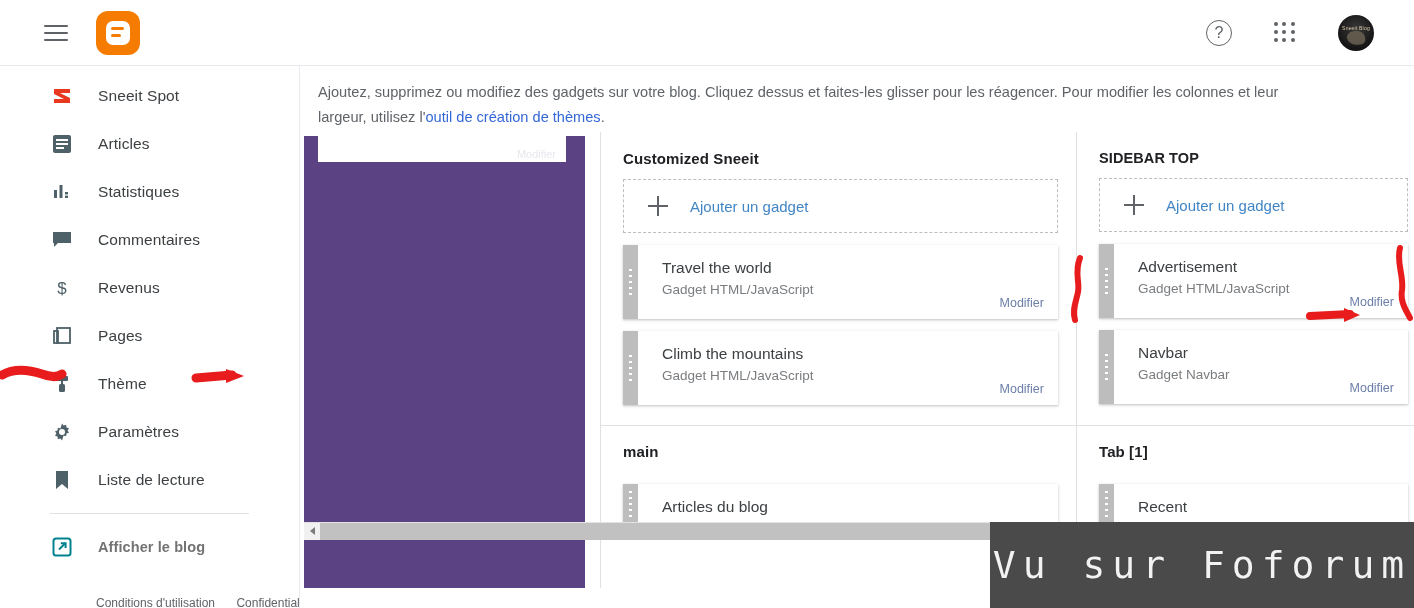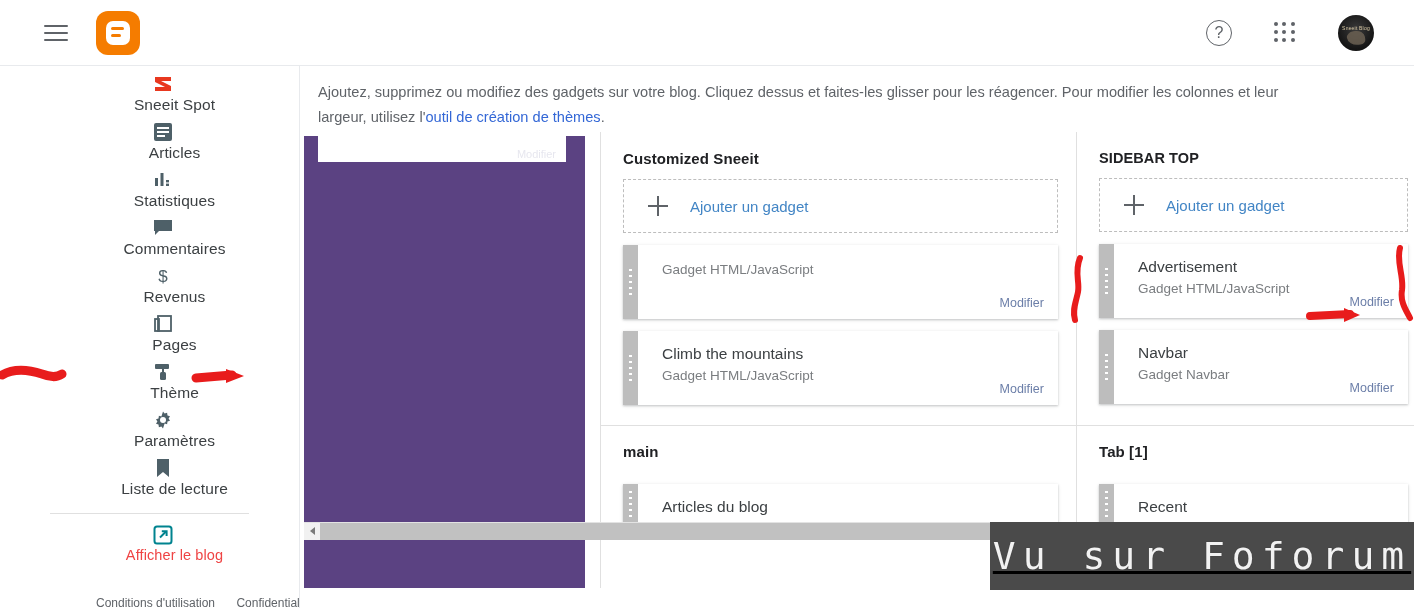--- a/index.html
+++ b/index.html
@@ -81,32 +81,32 @@
   }
 
   
   .leftnav {
     position: absolute; left:0; top: 66px; width: 300px; height: 542px;
     background:#fff; border-right: 1px solid #e8eaed;
     padding-top: 6px;
   }
   .nav-item {
     height: 48px; display:flex; align-items:center;
-    padding-left: 50px; cursor:pointer; position: relative; flex-direction: column;
+    padding-left: 50px; cursor:pointer; position: relative;
   }
   .nav-item .nicon {
     width: 24px; height:24px; margin-right: 24px;
     display:flex; align-items:center; justify-content:center;
     flex: 0 0 24px;
   }
   .nav-item .nlabel {
     font-size: 15.5px; color: #3c4043; letter-spacing: .1px; white-space: nowrap;
   }
   .nav-item.active .nlabel { color:#e8710a; }
-  .nav-item.blogview .nlabel { color:#ef4444; font-weight:400; font-size:14.5px; }
+  .nav-item.blogview .nlabel { color:#737373; font-weight:700; font-size:14.5px; }
 
   .nav-divider { height:1px; background:#e0e0e0; margin: 9px 50px 9px 50px; }
 
   .nav-footer {
     position:absolute; left:0; bottom: -2px; width:300px;
     font-size: 12px; color:#5f6368; padding-left: 96px;
     white-space: nowrap;
   }
   .nav-footer span { margin-right: 18px; }
 
@@ -226,25 +226,24 @@
   .hscroll .thumb {
     position:absolute; left:0; top:0; height: 17px; width: 88%;
     background:#c1c1c1; border-radius: 0;
   }
 
   
   .redmark { position:absolute; pointer-events:none; }
 
   
   .watermark {
-    position:absolute; left: 990px; top: 522px; width: 424px; height: 68px;
+    position:absolute; left: 990px; top: 522px; width: 424px; height: 86px;
     background: #4a4a4a;
     display:flex; align-items:center; justify-content:center;
     overflow:hidden;
-    text-decoration:underline;
   }
   .watermark .wm-text {
     font-family: "DejaVu Sans Mono", monospace;
     font-size: 38px; color: #f2f2f2; letter-spacing: 7px;
     white-space: nowrap;
     text-shadow: 0 0 1px rgba(0,0,0,.35);
   }
   .watermark-topstrip {
     position:absolute; left: 990px; top: 522px; width: 354px; height: 17px;
     background: #3c3c3c;
@@ -426,20 +425,21 @@
           <div class="add-gadget">
             <span class="plus"></span>
             <span class="ag-label">Ajouter un gadget</span>
           </div>
 
           <div class="widget">
             <div class="grip">
                 <i></i>
               </div>
             <div class="wbody">
+              <div class="wtitle">Travel the world</div>
               <div class="wsub">Gadget HTML/JavaScript</div>
               <div class="wedit">Modifier</div>
             </div>
           </div>
 
           <div class="widget">
             <div class="grip">
                 <i></i>
               </div>
             <div class="wbody">

